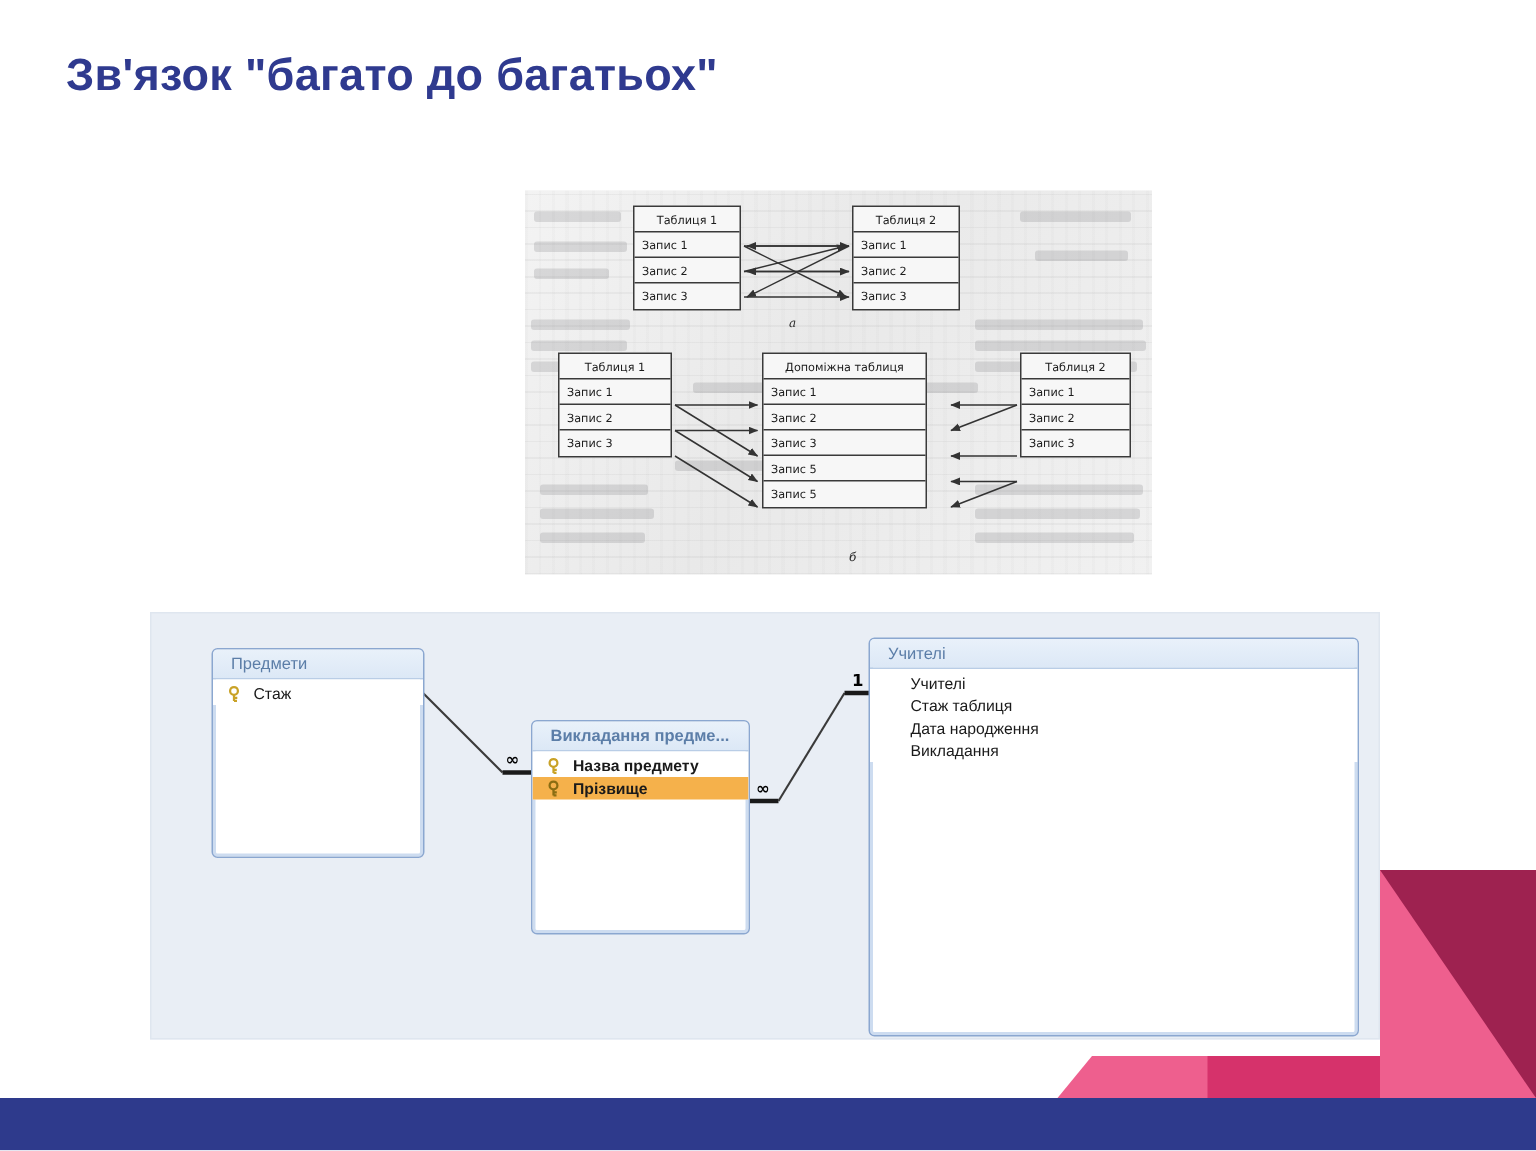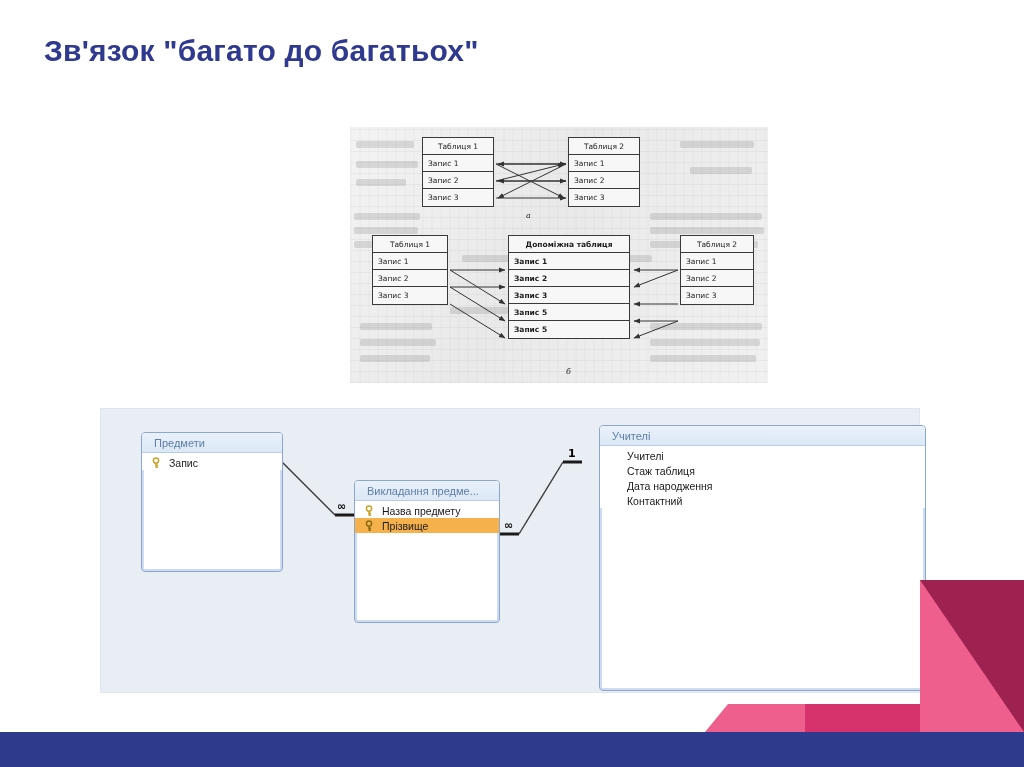--- a/index.html
+++ b/index.html
@@ -146,21 +146,21 @@
     <div class="fr">Запис 3</div>
   </div>
   <div class="fig-cap" style="left:176px;top:84px;">а</div>
 
   <div class="fig-tbl" id="b-left" style="left:22px;top:108px;width:76px;">
     <div class="fr head">Таблиця 1</div>
     <div class="fr">Запис 1</div>
     <div class="fr">Запис 2</div>
     <div class="fr">Запис 3</div>
   </div>
-  <div class="fig-tbl" id="b-mid" style="left:158px;top:108px;width:122px;font-weight:bold;">
+  <div class="fig-tbl" id="b-mid" style="left:158px;top:108px;width:110px;">
     <div class="fr head">Допоміжна таблиця</div>
     <div class="fr">Запис 1</div>
     <div class="fr">Запис 2</div>
     <div class="fr">Запис 3</div>
     <div class="fr">Запис 5</div>
     <div class="fr">Запис 5</div>
   </div>
   <div class="fig-tbl" id="b-right" style="left:330px;top:108px;width:74px;">
     <div class="fr head">Таблиця 2</div>
     <div class="fr">Запис 1</div>
@@ -222,26 +222,26 @@
   <div class="acc-table" style="left:20px;top:23px;width:142px;height:140px;margin-left:20px;">
     <div class="tt">Предмети</div>
     <div class="tbody">
       <div class="acc-field">
         <span class="key-ico">
           <svg viewBox="0 0 12 12" width="12" height="12">
             <circle cx="4" cy="3.6" r="2.6" fill="none" stroke="#c9a227" stroke-width="1.5"></circle>
             <path d="M4 6.2 L4 10.4 M4 8.2 L6.2 8.2 M4 10.2 L6 10.2" stroke="#c9a227" stroke-width="1.5" fill="none"></path>
           </svg>
         </span>
-        <span>Запис</span>
+        <span>Стаж</span>
       </div>
     </div>
   </div>
 
-  <div class="acc-table" style="left:253px;top:71px;width:146px;height:143px;">
+  <div class="acc-table" style="left:253px;top:71px;width:146px;height:143px;font-weight:bold;">
     <div class="tt">Викладання предме...</div>
     <div class="tbody">
       <div class="acc-field">
         <span class="key-ico">
           <svg viewBox="0 0 12 12" width="12" height="12">
             <circle cx="4" cy="3.6" r="2.6" fill="none" stroke="#c9a227" stroke-width="1.5"></circle>
             <path d="M4 6.2 L4 10.4 M4 8.2 L6.2 8.2 M4 10.2 L6 10.2" stroke="#c9a227" stroke-width="1.5" fill="none"></path>
           </svg>
         </span>
         <span>Назва предмету</span>
@@ -251,38 +251,38 @@
           <svg viewBox="0 0 12 12" width="12" height="12">
             <circle cx="4" cy="3.6" r="2.6" fill="none" stroke="#8a6d12" stroke-width="1.5"></circle>
             <path d="M4 6.2 L4 10.4 M4 8.2 L6.2 8.2 M4 10.2 L6 10.2" stroke="#8a6d12" stroke-width="1.5" fill="none"></path>
           </svg>
         </span>
         <span>Прізвище</span>
       </div>
     </div>
   </div>
 
-  <div class="acc-table" style="left:498px;top:16px;width:327px;height:266px;">
+  <div class="acc-table" style="left:478px;top:16px;width:327px;height:266px;">
     <div class="tt">Учителі</div>
     <div class="tbody">
       <div class="acc-field">
         <span class="key-slot"></span>
         <span>Учителі</span>
       </div>
       <div class="acc-field">
         <span class="key-slot"></span>
         <span>Стаж таблиця</span>
       </div>
       <div class="acc-field">
         <span class="key-slot"></span>
         <span>Дата народження</span>
       </div>
       <div class="acc-field">
         <span class="key-slot"></span>
-        <span>Контактний</span>
+        <span>Викладання</span>
       </div>
     </div>
   </div>
 </div>
 
 <svg class="deco">
   <polygon points="920,580 1024,580 1024,732 920,732" fill="#9e2250"></polygon>
   <polygon points="920,580 920,732 1024,732" fill="#ee5f8e"></polygon>
   <polygon points="705,732 728,704 920,704 920,732" fill="#ee5f8e"></polygon>
   <polygon points="805,704 920,704 920,732 805,732" fill="#d6326b"></polygon>

